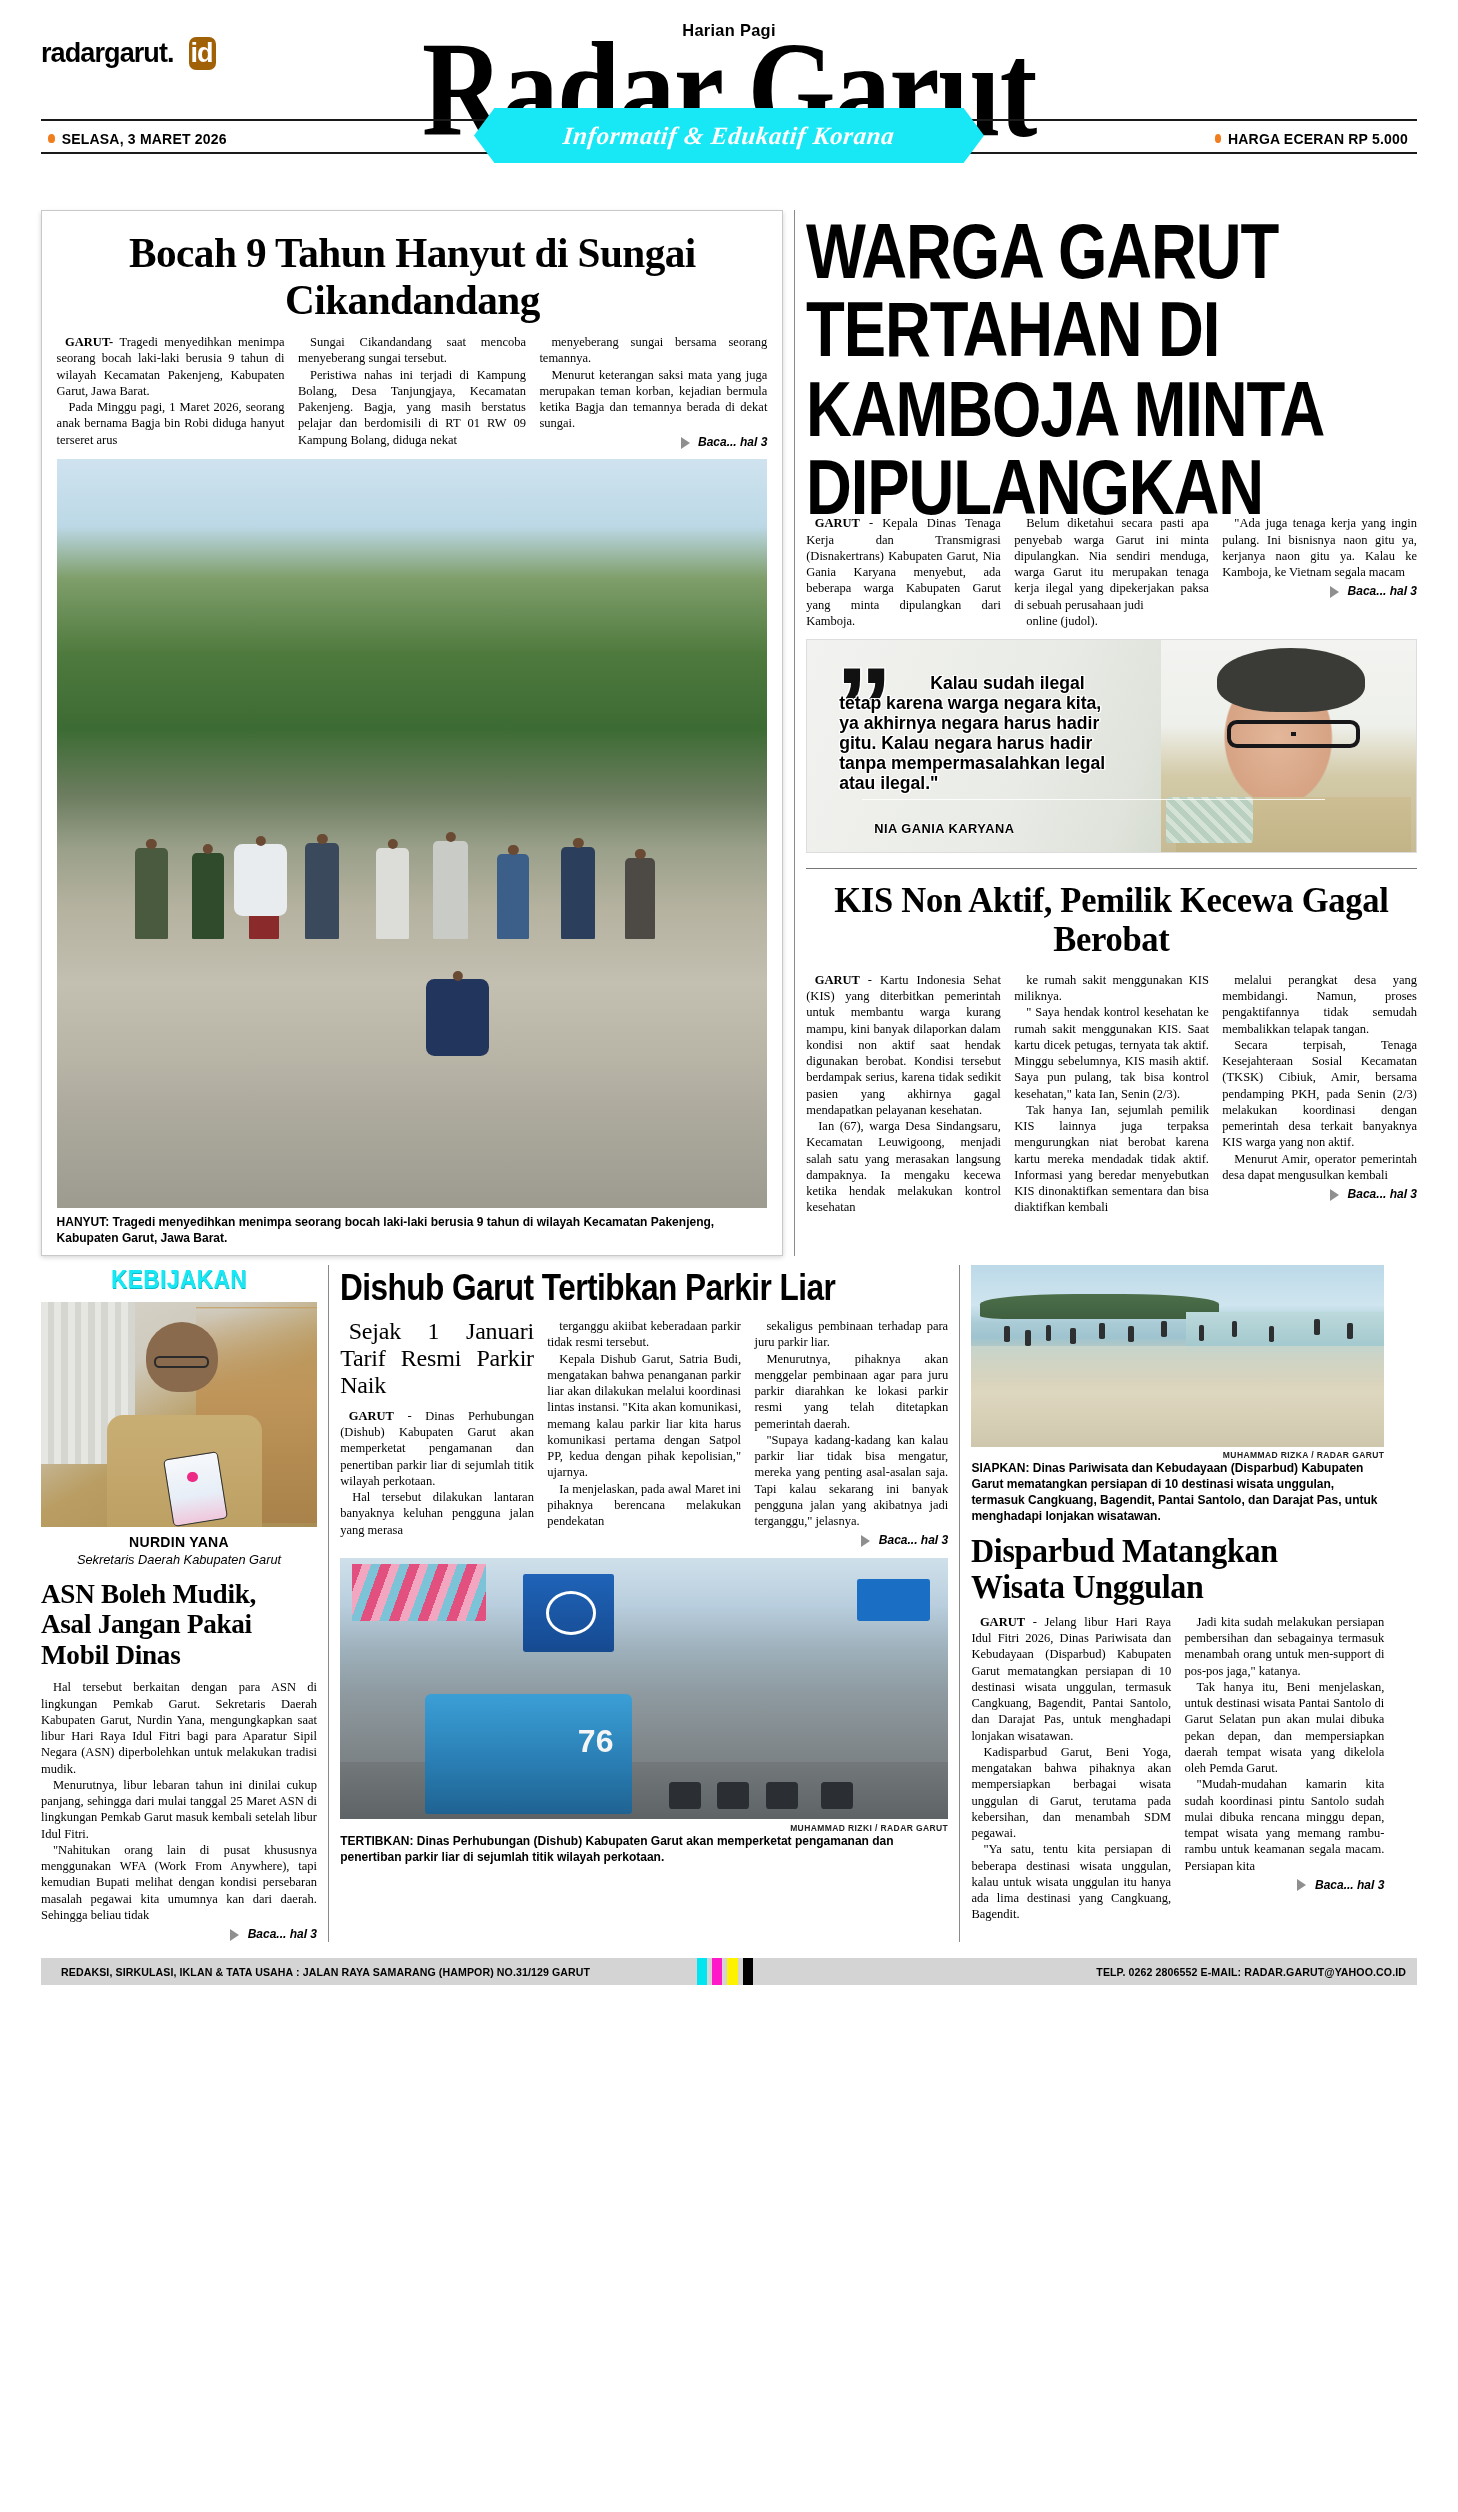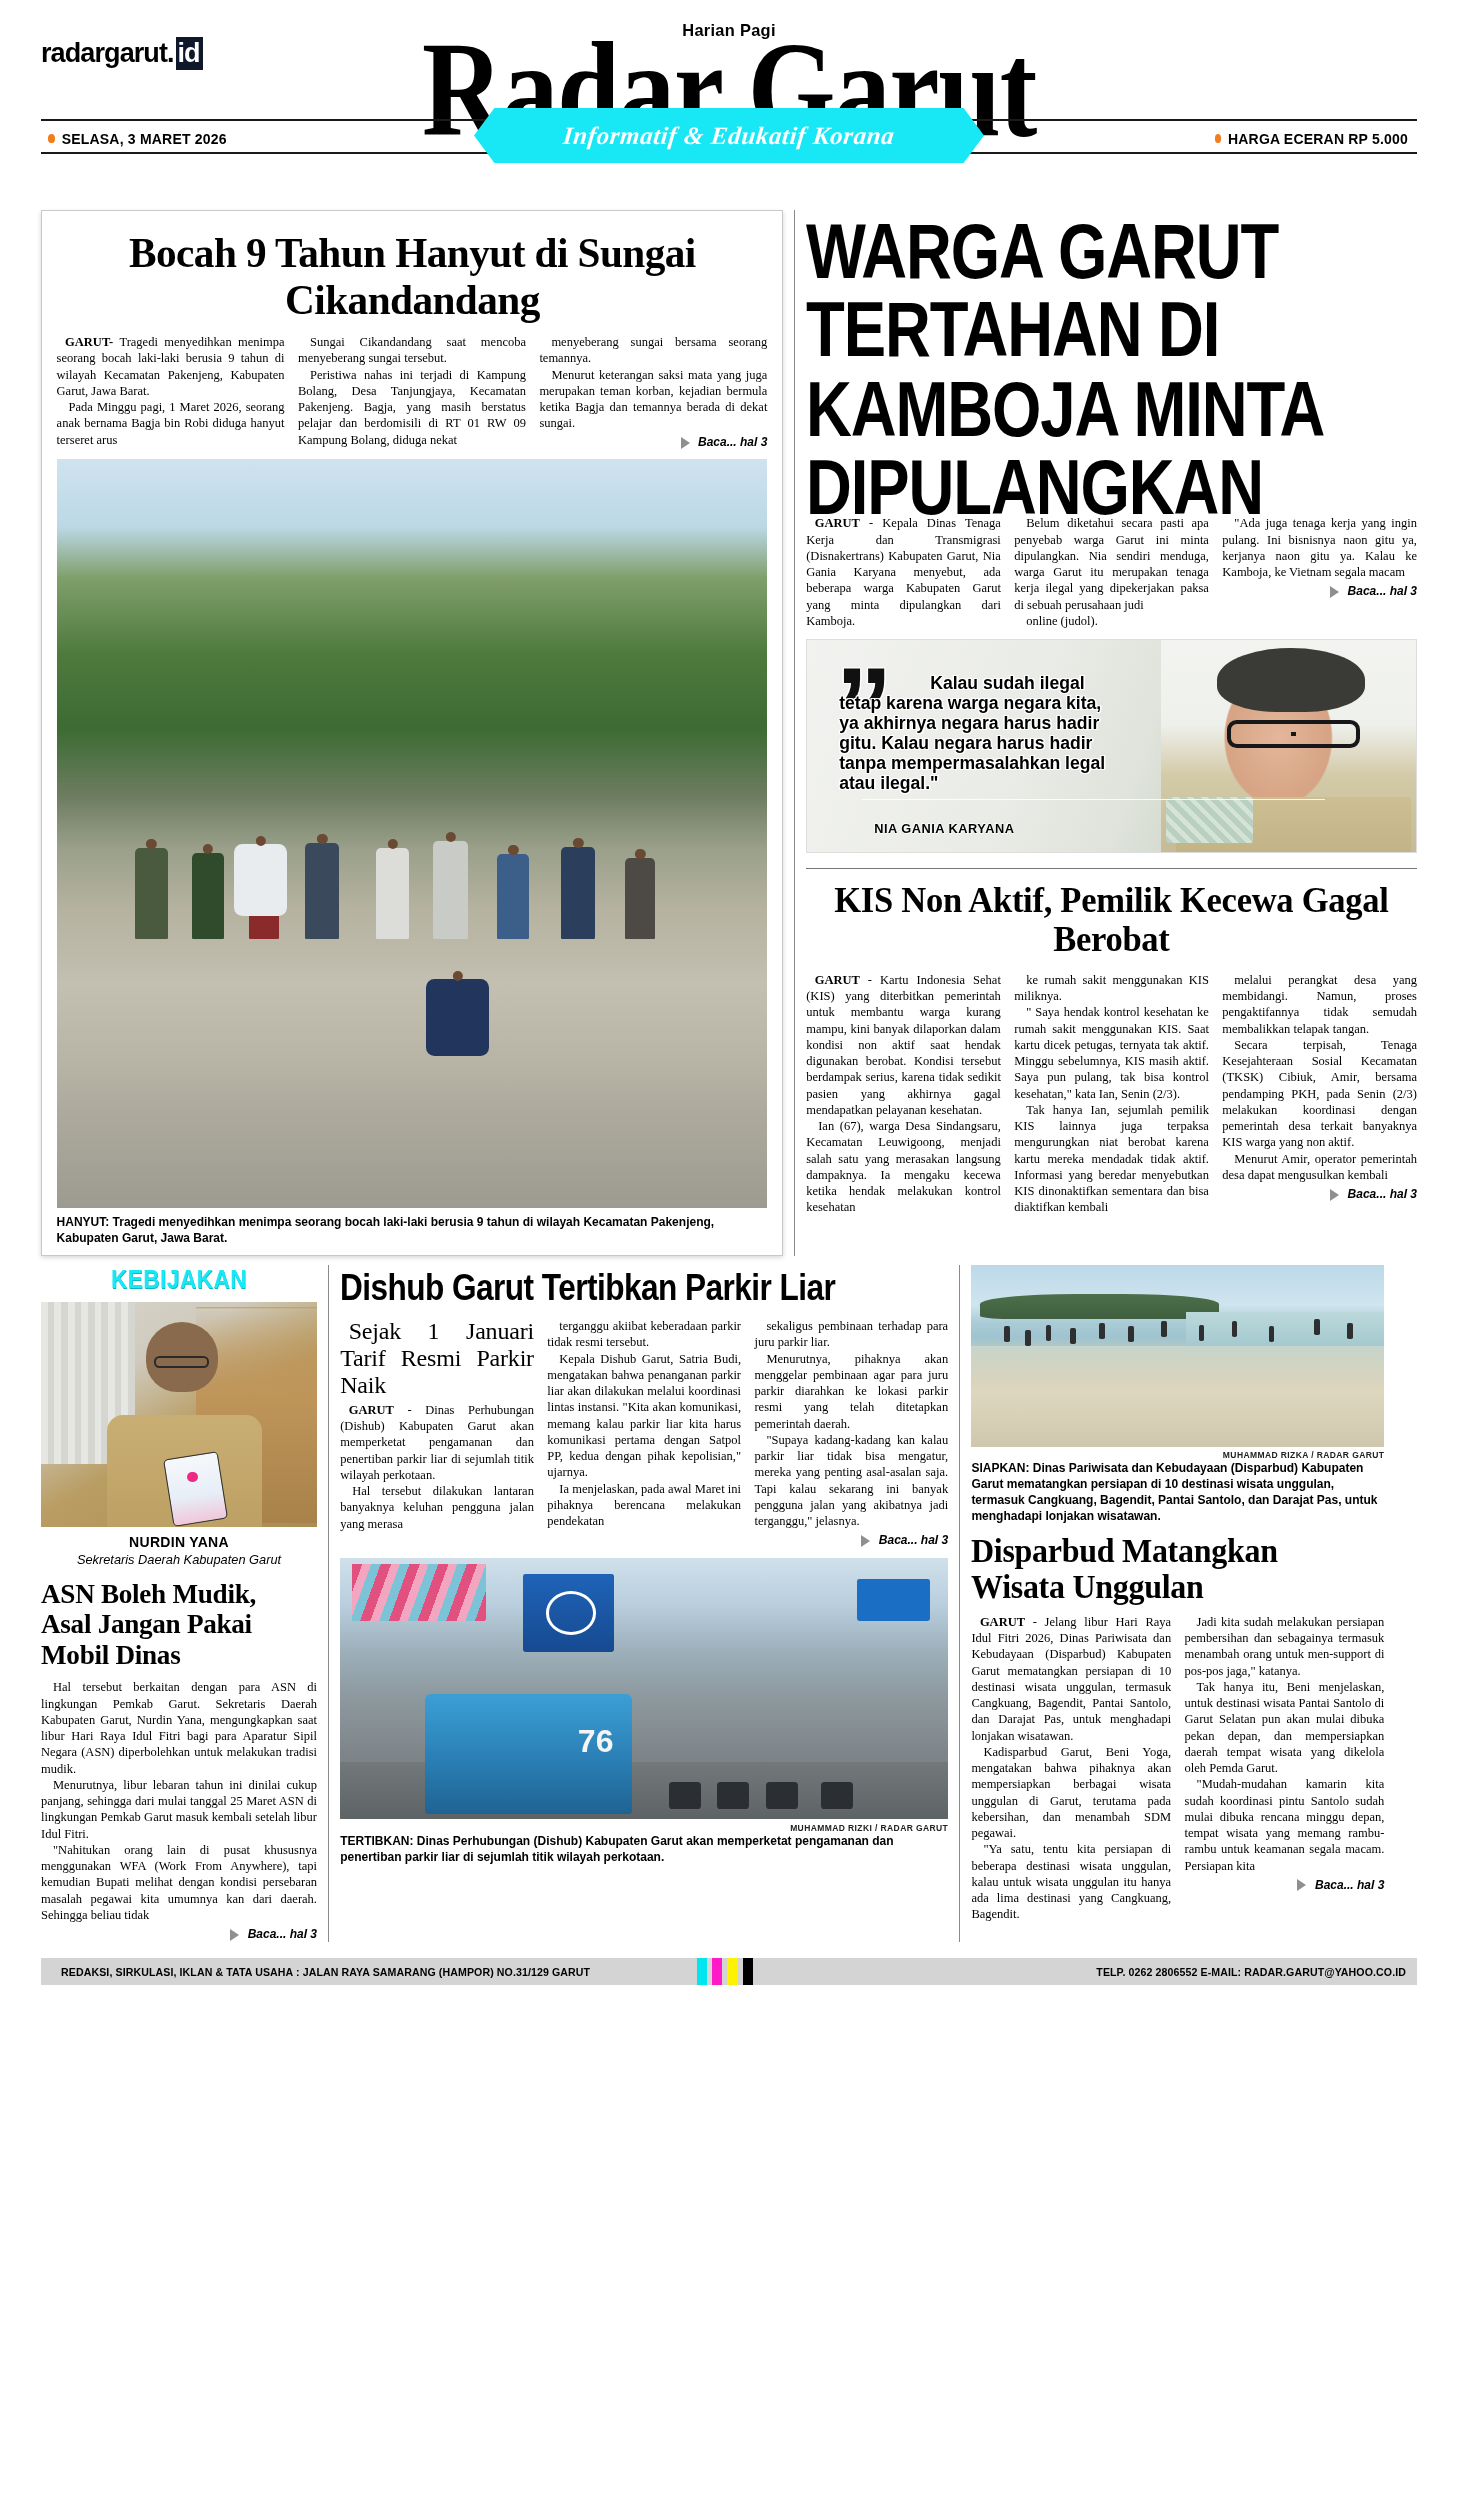--- a/index.html
+++ b/index.html
@@ -19,22 +19,22 @@
     font-family: "Liberation Sans", sans-serif;
     font-size: 16.4px; font-weight: 600; letter-spacing: 0.3px;
   }
   .site-badge {
     position: absolute; top: 38px; left: 41px;
     font-family: "Liberation Sans", sans-serif;
     font-size: 27px; font-weight: 700; letter-spacing: -0.9px;
     white-space: nowrap;
   }
   .site-badge .id-chip {
-    background: #0f172a; color: #fff; padding: 0.6px 3px 1.8px 1.8px;
-    border-radius: 0; margin-left: 2px;
+    background: #a16207; color: #fff; padding: 0.6px 3px 1.8px 1.8px;
+    border-radius: 7px; margin-left: 15px;
   }
   .nameplate {
     position: absolute; top: 22px; left: 0; width: 1458px;
     text-align: center;
     font-family: "Liberation Serif", serif;
     font-weight: 700;
     font-size: 115px;
     line-height: 1.0;
     letter-spacing: -1.2px;
     transform: scaleY(1.18) scaleX(0.98);
@@ -497,21 +497,21 @@
           <span>Baca... hal 3</span>
         </div>
       </div>
     </div>
 
     <div class="vdiv"></div>
 
     <div class="b-mid">
       <div class="mid-headline">Dishub Garut Tertibkan Parkir Liar</div>
       <div class="cols3 bodytext">
-        <p class="first" style="margin-bottom:3px;"><span class="kicker">Sejak 1 Januari Tarif Resmi Parkir Naik</span></p>
+        <p class="first" style="margin-bottom:9px;"><span class="kicker">Sejak 1 Januari Tarif Resmi Parkir Naik</span></p>
         <p class="first"><span class="dateline">GARUT</span><span> - Dinas Perhubungan (Dishub) Kabupaten Garut akan memperketat pengamanan dan penertiban parkir liar di sejumlah titik wilayah perkotaan.</span></p>
         <p><span>Hal tersebut dilakukan lantaran banyaknya keluhan pengguna jalan yang merasa</span></p>
         <p><span>terganggu akiibat keberadaan parkir tidak resmi tersebut.</span></p>
         <p><span>Kepala Dishub Garut, Satria Budi, mengatakan bahwa penanganan parkir liar akan dilakukan melalui koordinasi lintas instansi. "Kita akan komunikasi, memang kalau parkir liar kita harus komunikasi pertama dengan Satpol PP, kedua dengan pihak kepolisian," ujarnya.</span></p>
         <p><span>Ia menjelaskan, pada awal Maret ini pihaknya berencana melakukan pendekatan</span></p>
         <p><span>sekaligus pembinaan terhadap para juru parkir liar.</span></p>
         <p><span>Menurutnya, pihaknya akan menggelar pembinaan agar para juru parkir diarahkan ke lokasi parkir resmi yang telah ditetapkan pemerintah daerah.</span></p>
         <p><span>"Supaya kadang-kadang kan kalau parkir liar tidak bisa mengatur, mereka yang penting asal-asalan saja. Tapi kalau sekarang ini banyak pengguna jalan yang akibatnya jadi terganggu," jelasnya.</span></p>
         <div class="baca">
           <span class="tri"></span>

